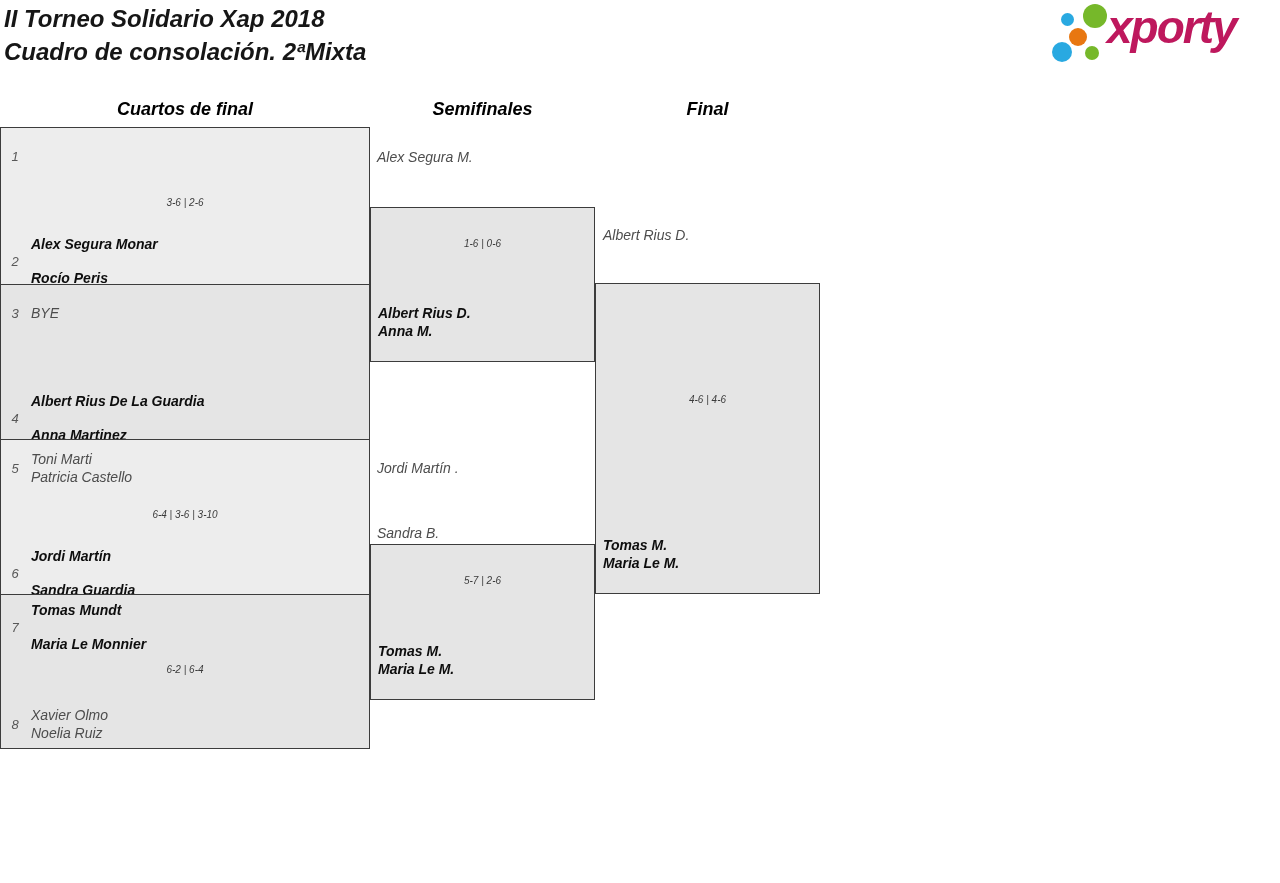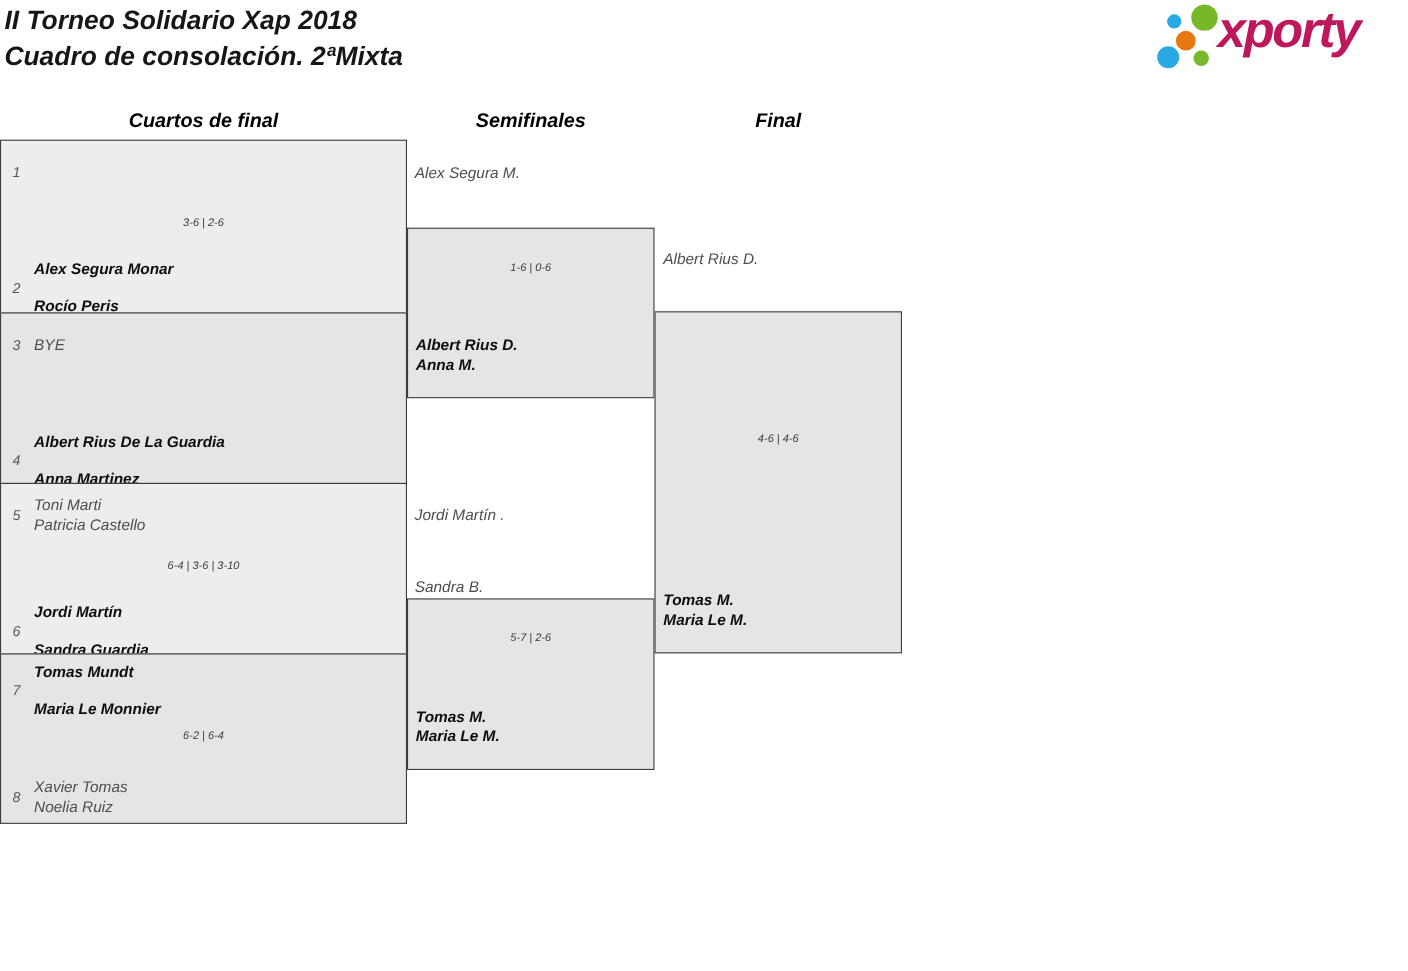--- a/index.html
+++ b/index.html
@@ -131,21 +131,21 @@
       <span class="seed">7</span>
       <span class="names">
         <span>Tomas Mundt</span>
         <span>Maria Le Monnier</span>
       </span>
     </div>
     <div class="score">6-2 | 6-4</div>
     <div class="qf-row bot">
       <span class="seed">8</span>
       <span class="names">
-        <span>Xavier Tomas</span>
+        <span>Xavier Olmo</span>
         <span>Noelia Ruiz</span>
       </span>
     </div>
   </div>
 
   <div class="free-label" style="left:377px;top:148px;">
     <span>Alex Segura M.</span>
     <span>Rocío P.</span>
   </div>
   <div class="box" style="left:370px;top:207px;width:225px;height:155px;">

